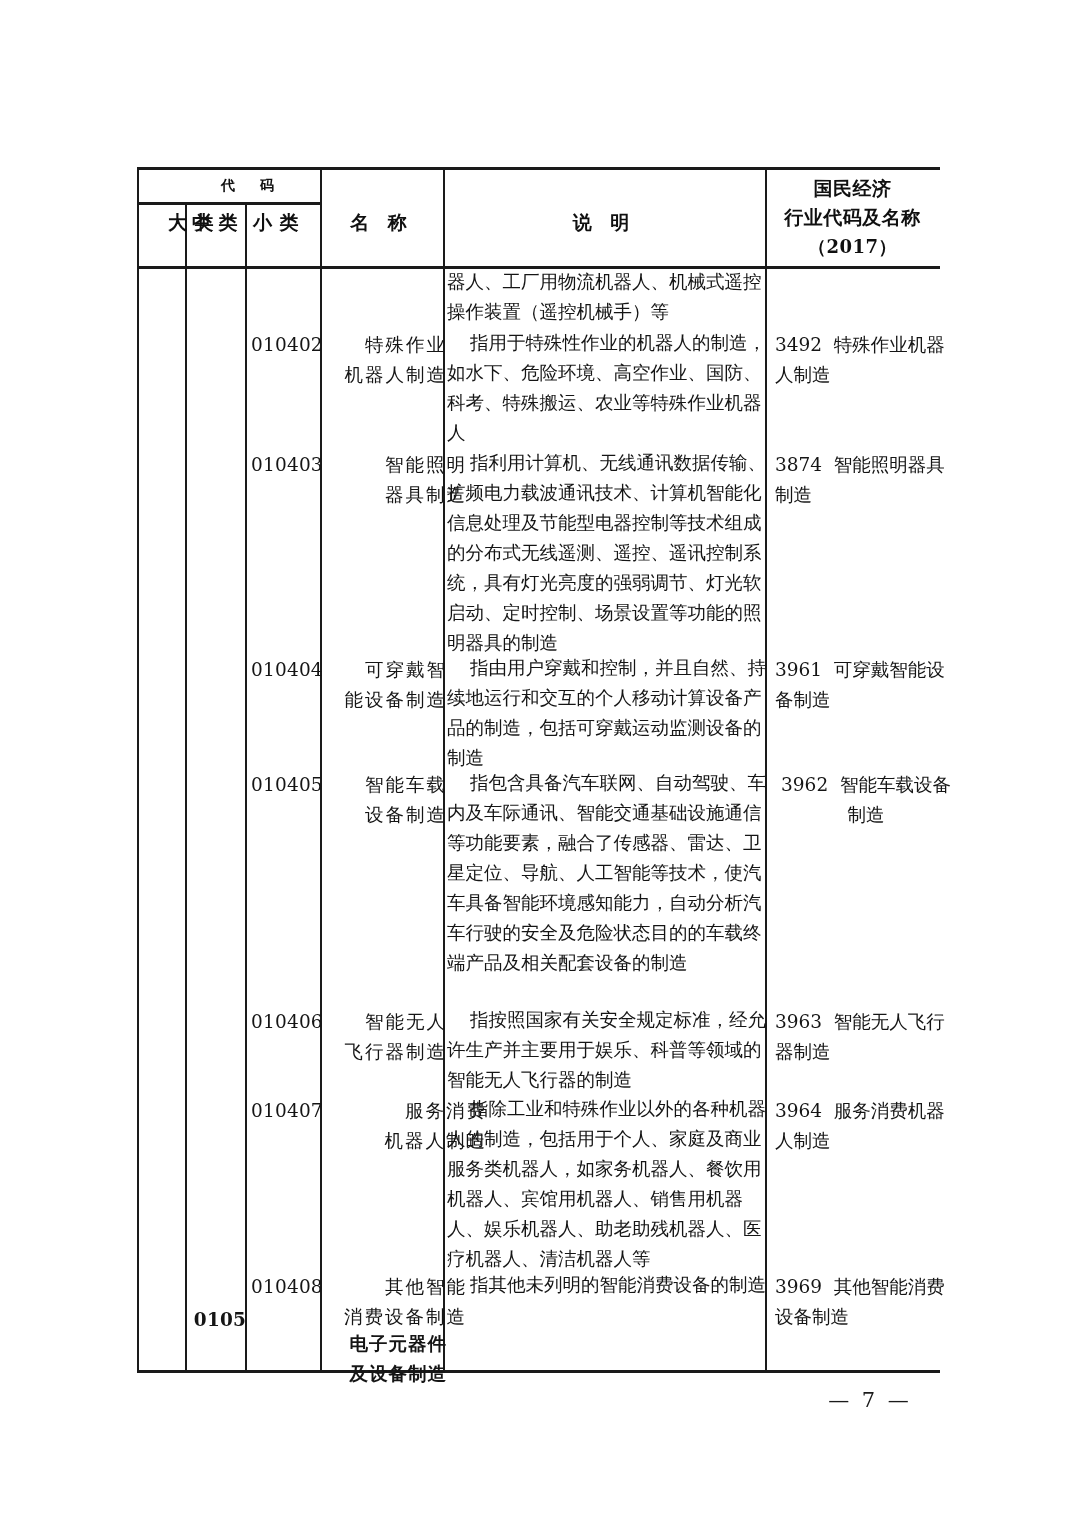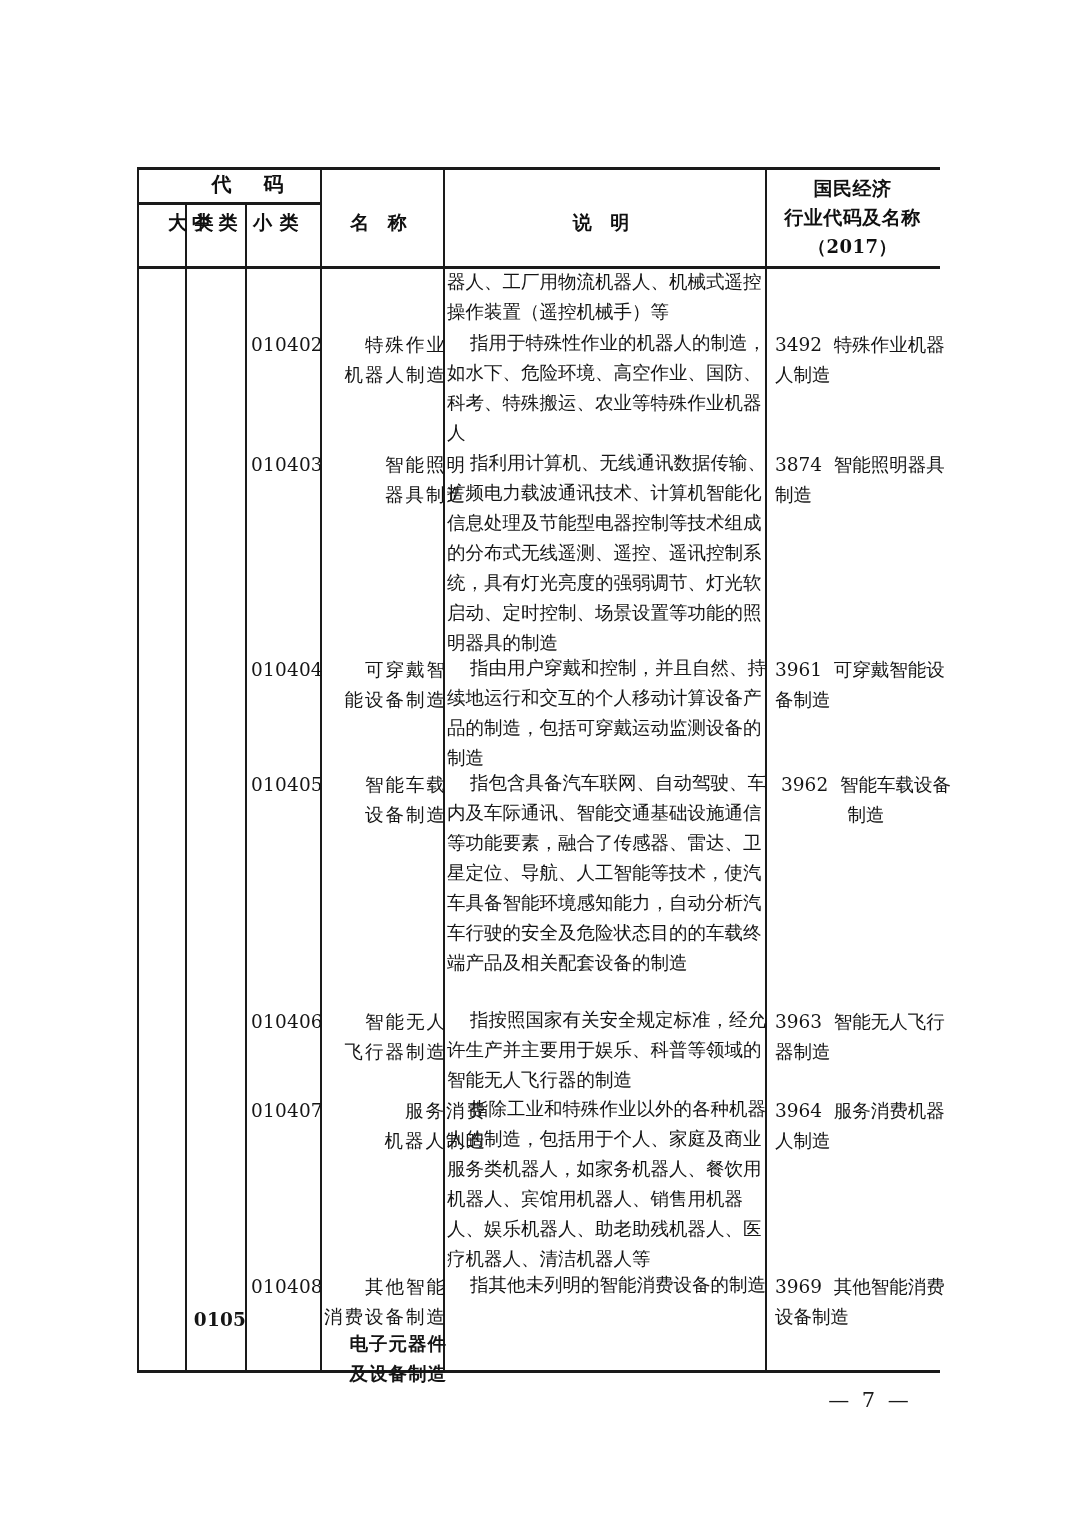--- a/index.html
+++ b/index.html
@@ -50,21 +50,21 @@
   
   .hdr-cell {
     position: absolute;
     text-align: center;
     font-weight: 700;
     font-size: 19px;
     line-height: 27px;
     color: #101010;
     letter-spacing: 0.5px;
   }
-  .hdr-code-span { font-size: 20px; letter-spacing: 10px; font-family: Liberation Mono, monospace; }
+  .hdr-code-span { font-size: 14px; letter-spacing: 10px; }
 
   
   .cell {
     position: absolute;
     font-size: 18.5px;
     line-height: 30px;
     color: #151515;
     white-space: pre-wrap;
     overflow: visible;
   }
@@ -157,21 +157,21 @@
     <div class="cell desc just" style="left:310px; top:840px; width:328px; text-indent:23px;">指按照国家有关安全规定标准，经允许生产并主要用于娱乐、科普等领域的智能无人飞行器的制造</div>
     <div class="cell nat" style="left:638px; top:840px; width:182px;">3963  智能无人飞行器制造</div>
 
     <div class="cell code" style="left:114px; top:929px; width:78px;">010407</div>
     <div class="cell name" style="left:186px; top:929px; width:124px; text-align:right; letter-spacing:2px;padding-left:40px;">服务消费
 机器人制造</div>
     <div class="cell desc just" style="left:310px; top:929px; width:328px; text-indent:23px;">指除工业和特殊作业以外的各种机器人的制造，包括用于个人、家庭及商业服务类机器人，如家务机器人、餐饮用机器人、宾馆用机器人、销售用机器人、娱乐机器人、助老助残机器人、医疗机器人、清洁机器人等</div>
     <div class="cell nat" style="left:638px; top:929px; width:182px;">3964  服务消费机器人制造</div>
 
     <div class="cell code" style="left:114px; top:1105px; width:78px;">010408</div>
-    <div class="cell name" style="left:186px; top:1105px; width:124px; text-align:right; letter-spacing:2px;">其他智能
+    <div class="cell name" style="left:186px; top:1105px; width:124px; text-align:right; letter-spacing:2px;padding-left:20px;">其他智能
 消费设备制造</div>
     <div class="cell desc just" style="left:310px; top:1105px; width:328px; text-indent:23px;">指其他未列明的智能消费设备的制造</div>
     <div class="cell nat" style="left:638px; top:1105px; width:182px;">3969  其他智能消费设备制造</div>
 
     <div class="cell code bold" style="left:54px; top:1138px; width:58px; text-align:center;">0105</div>
     <div class="cell name bold" style="left:186px; top:1162px; width:124px; text-align:right; letter-spacing:1px;">电子元器件
 及设备制造</div>
 
   </div>
 

